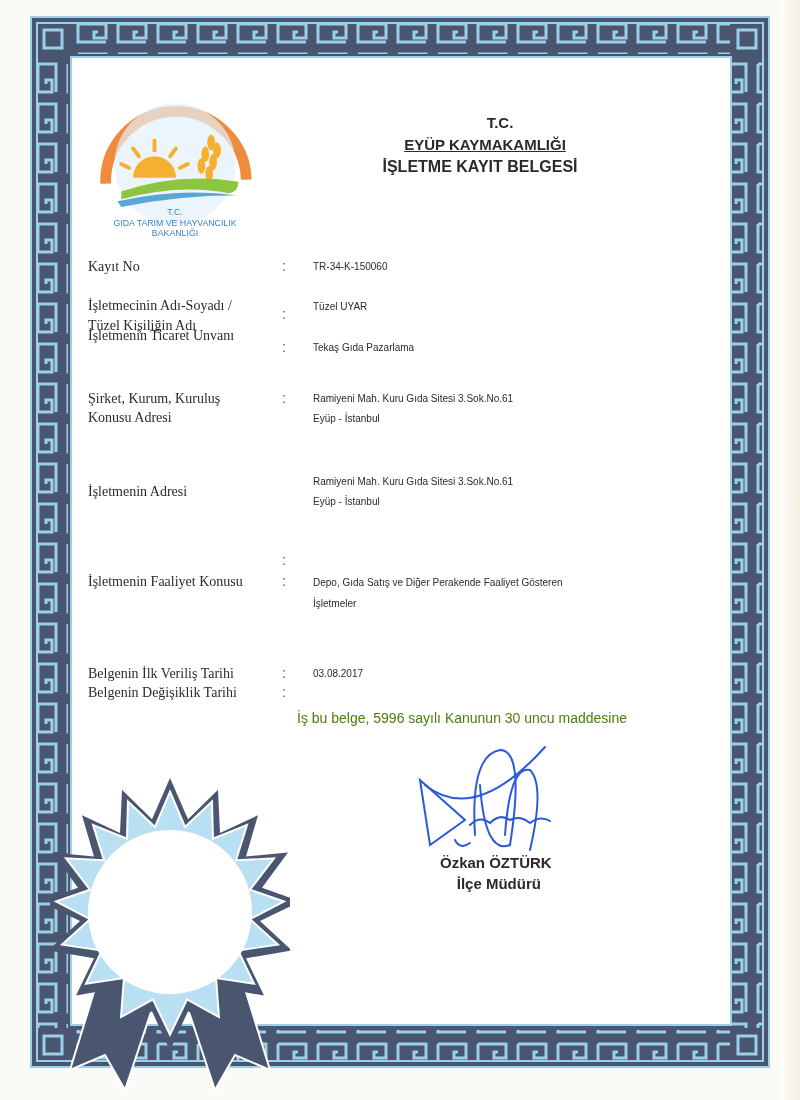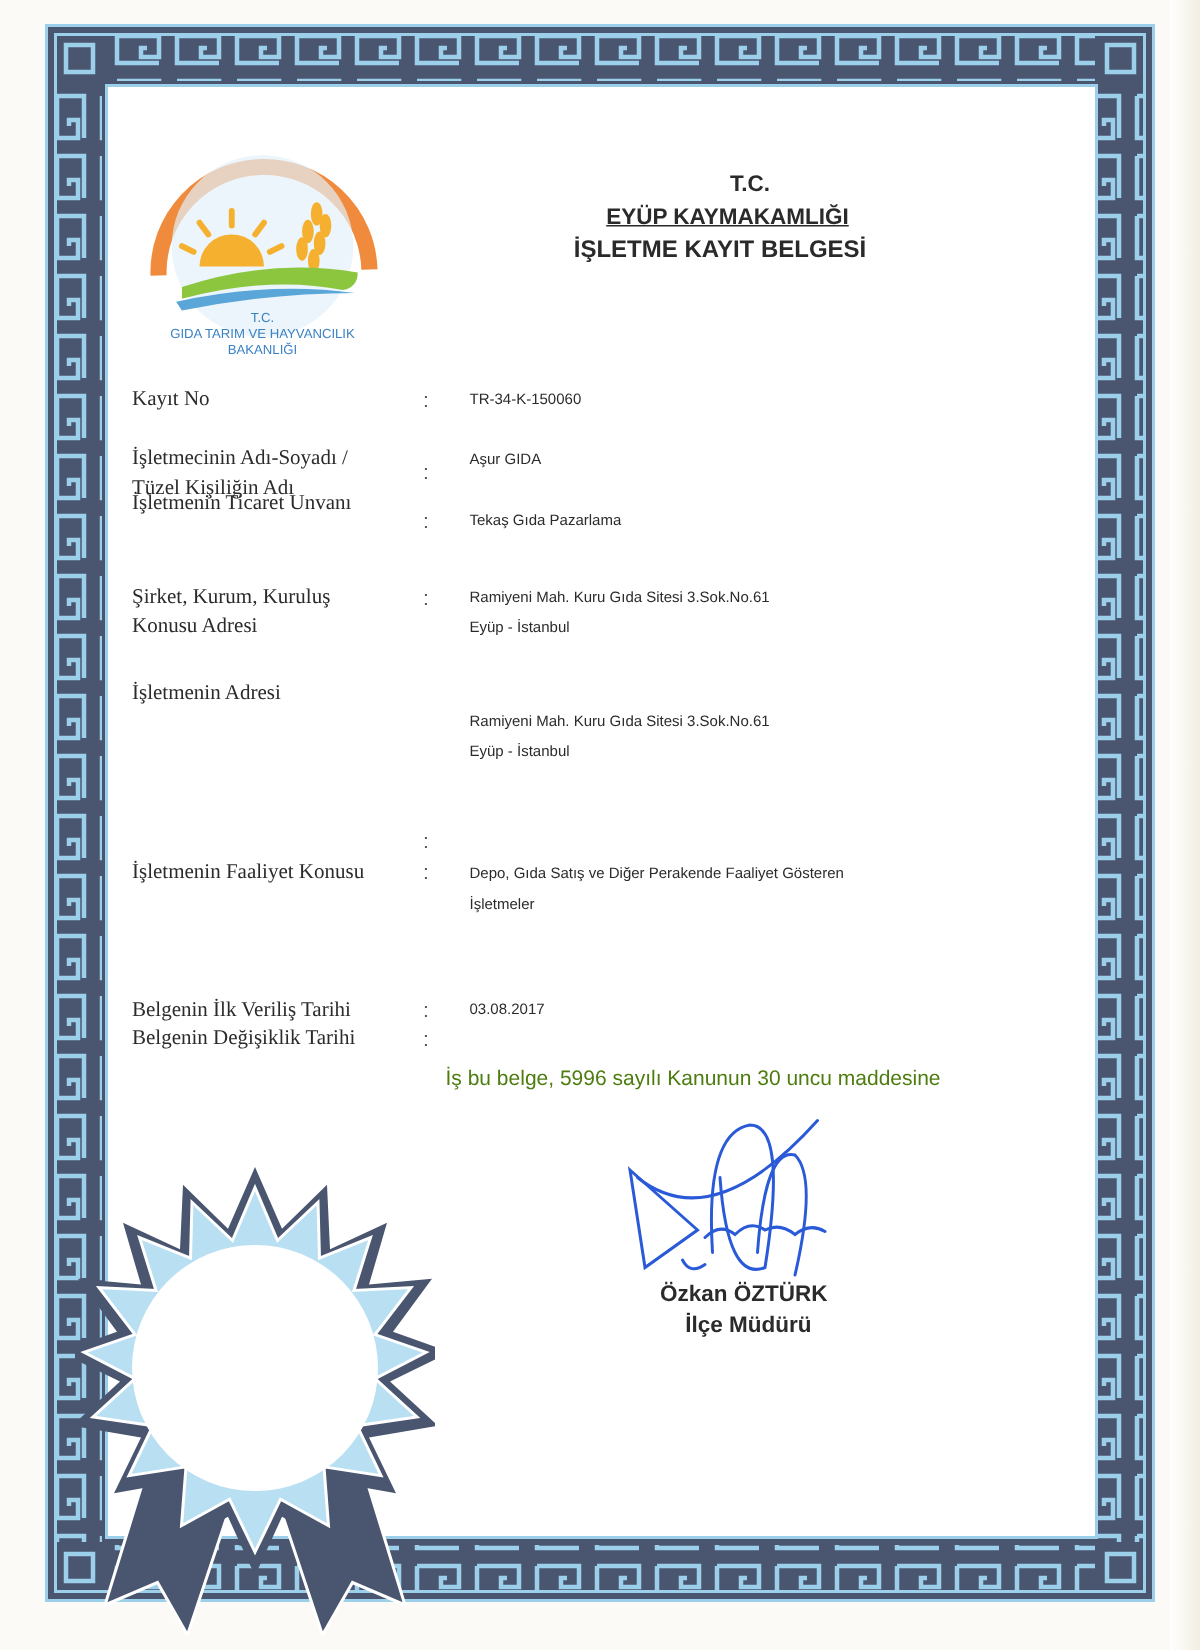--- a/index.html
+++ b/index.html
@@ -86,33 +86,33 @@
   <span class="line l4">İŞLETME KAYIT BELGESİ</span>
 </div>
 
 <div class="field-label" style="top:257px">Kayıt No</div>
 <div class="colon" style="top:258px">:</div>
 <div class="field-value" style="top:256px">TR-34-K-150060</div>
 
 <div class="field-label" style="top:296px">İşletmecinin Adı-Soyadı /</div>
 <div class="field-label" style="top:316px">Tüzel Kişiliğin Adı</div>
 <div class="colon" style="top:306px">:</div>
-<div class="field-value" style="top:296px">Aşur GIDA</div>
+<div class="field-value" style="top:296px">Tüzel UYAR</div>
 
 <div class="field-label" style="top:326px">İşletmenin Ticaret Unvanı</div>
 <div class="colon" style="top:339px">:</div>
 <div class="field-value" style="top:337px">Tekaş Gıda Pazarlama</div>
 
 <div class="field-label" style="top:389px">Şirket, Kurum, Kuruluş</div>
 <div class="field-label" style="top:408px">Konusu Adresi</div>
 <div class="colon" style="top:390px">:</div>
 <div class="field-value" style="top:388px">Ramiyeni Mah. Kuru Gıda Sitesi 3.Sok.No.61</div>
 <div class="field-value" style="top:408px">Eyüp - İstanbul</div>
 
-<div class="field-label" style="top:453px">İşletmenin Adresi</div>
+<div class="field-label" style="top:482px">İşletmenin Adresi</div>
 <div class="field-value" style="top:471px">Ramiyeni Mah. Kuru Gıda Sitesi 3.Sok.No.61</div>
 <div class="field-value" style="top:491px">Eyüp - İstanbul</div>
 
 <div class="colon" style="top:552px">:</div>
 <div class="field-label" style="top:572px">İşletmenin Faaliyet Konusu</div>
 <div class="colon" style="top:573px">:</div>
 <div class="field-value" style="top:572px">Depo, Gıda Satış ve Diğer Perakende Faaliyet Gösteren</div>
 <div class="field-value" style="top:593px">İşletmeler</div>
 
 <div class="field-label" style="top:664px">Belgenin İlk Veriliş Tarihi</div>

